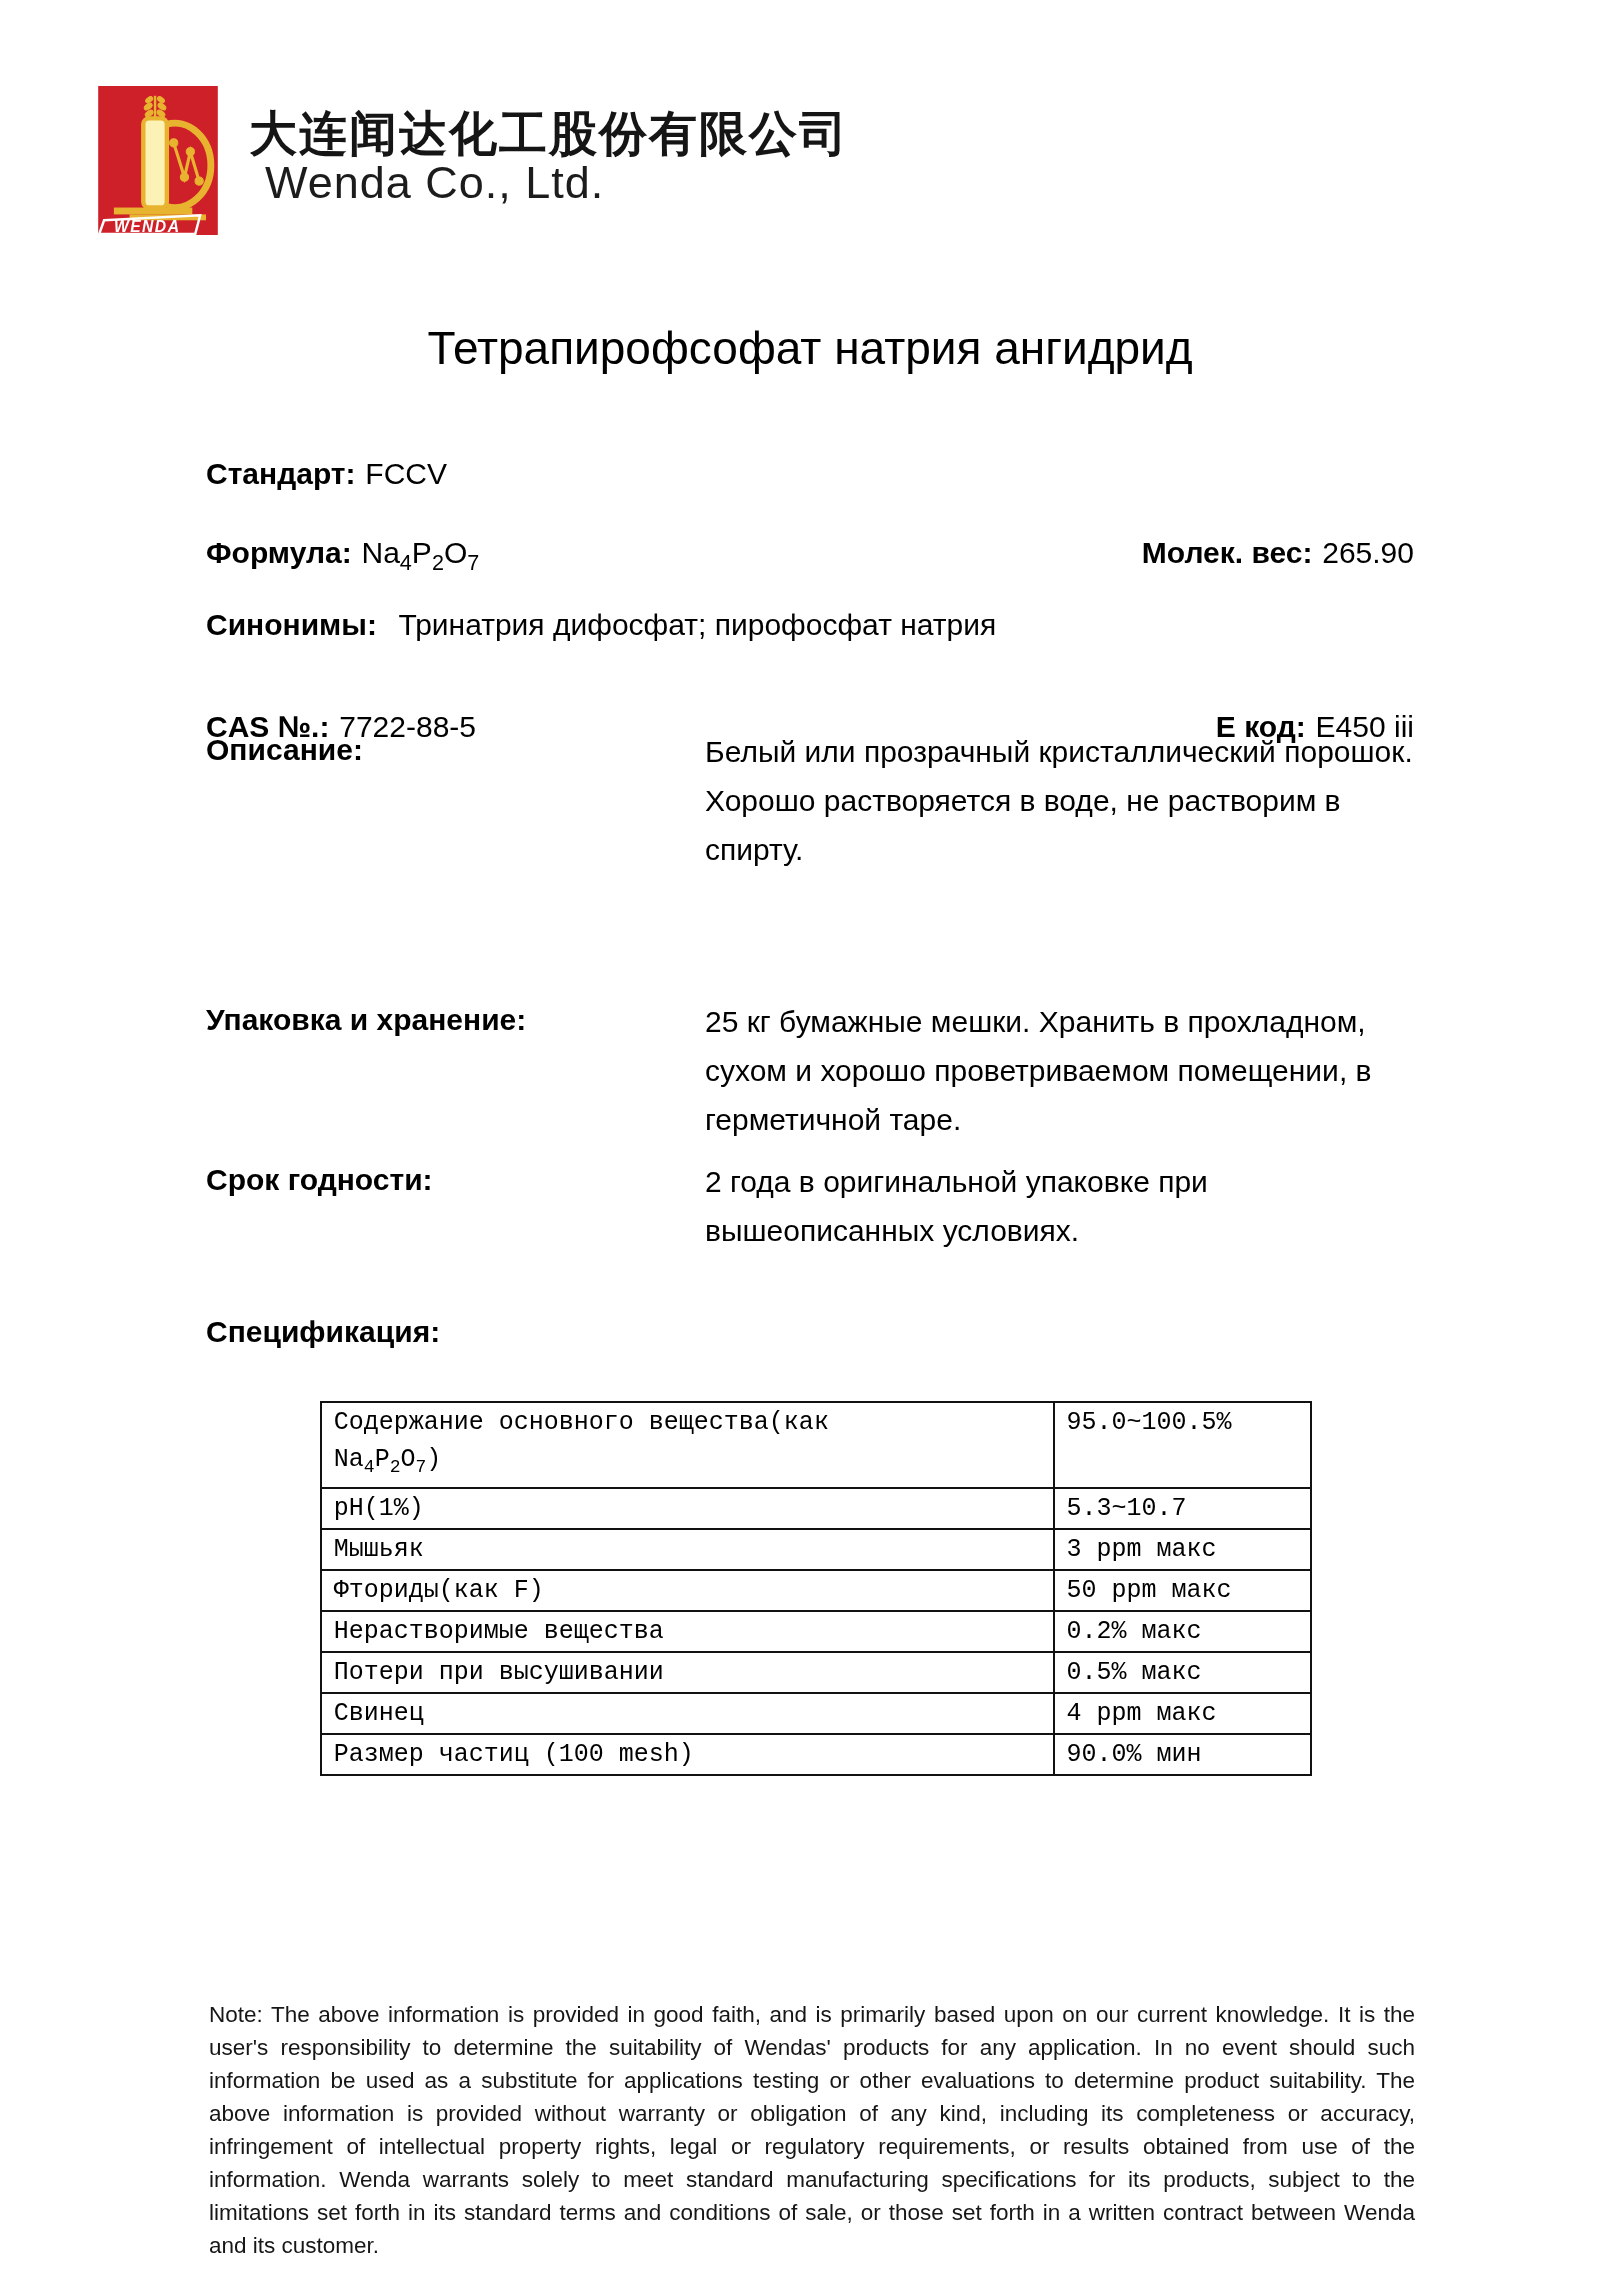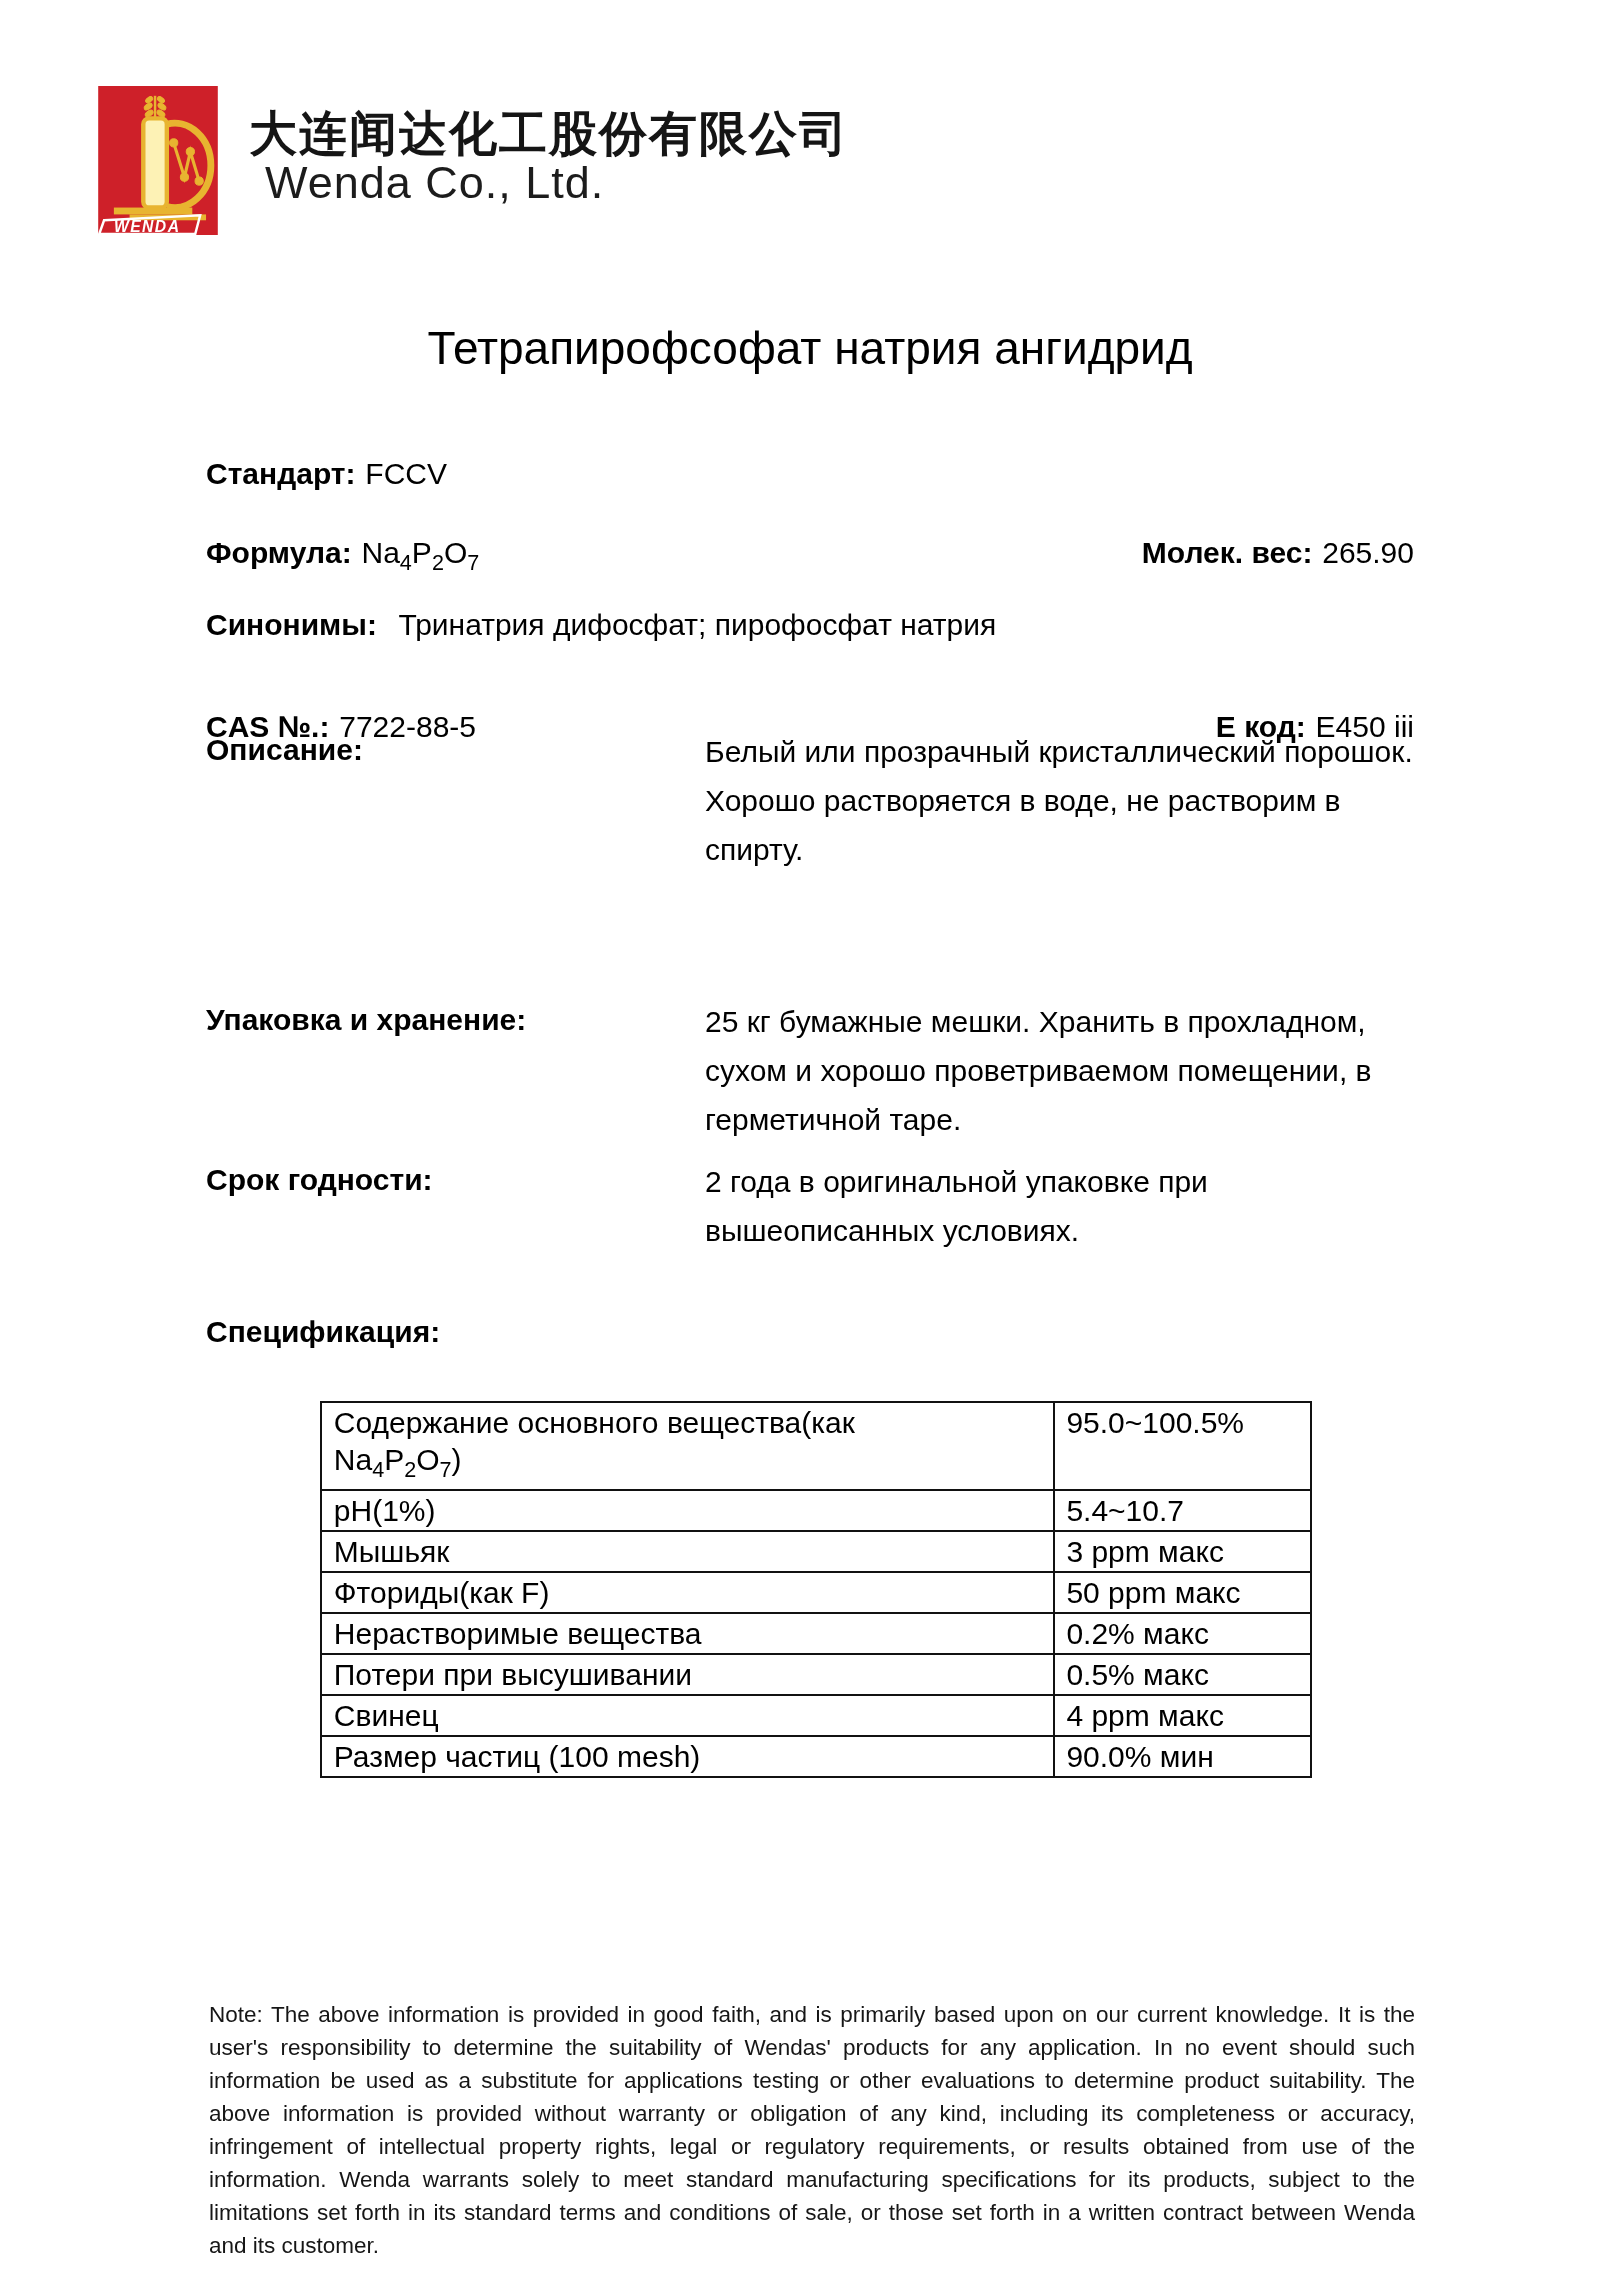--- a/index.html
+++ b/index.html
@@ -70,25 +70,26 @@
     font-size:30px; font-weight:bold;
   }
   table.spec {
     position:absolute; left:320px; top:1401px;
     width:992px;
     border-collapse:collapse;
     table-layout:fixed;
   }
   table.spec td {
     border:2.9px solid #111;
-    font-size:30px; line-height:37px;
+    font-size:25px; line-height:37px;
     padding:1px 11.8px;
     vertical-align:top;
     white-space:pre-line;
     overflow:hidden;
+    font-family:Liberation Mono, monospace;
   }
 
   
   .footer-note {
     left:209px; top:1998px; width:1206px;
     font-size:22.5px; line-height:33px;
     text-align:justify;
     color:#161616;
   }
 </style>
@@ -193,21 +194,21 @@
         <col style="width:26%">
       </colgroup>
     <tbody>
       <tr>
         <td>Содержание основного вещества(как
 Na<sub>4</sub>P<sub>2</sub>O<sub>7</sub>)</td>
         <td>95.0~100.5%</td>
       </tr>
       <tr>
         <td>pH(1%)</td>
-        <td>5.4~10.7</td>
+        <td>5.3~10.7</td>
       </tr>
       <tr>
         <td>Мышьяк</td>
         <td>3 ppm макс</td>
       </tr>
       <tr>
         <td>Фториды(как F)</td>
         <td>50 ppm макс</td>
       </tr>
       <tr>

